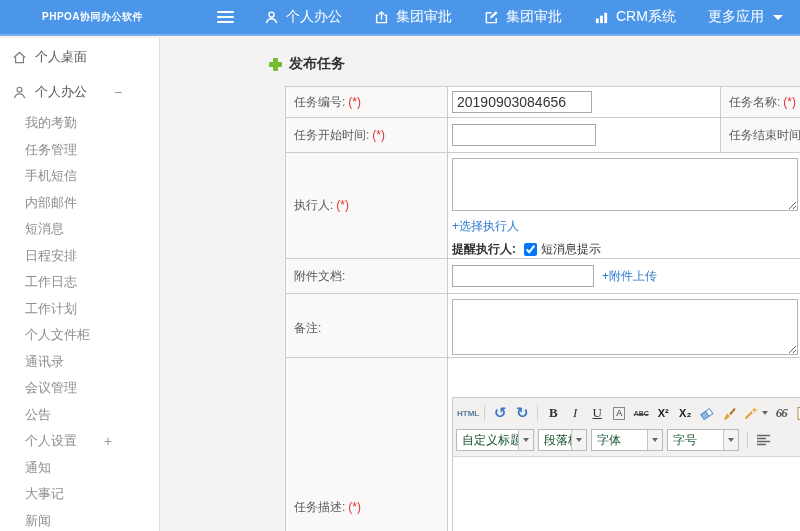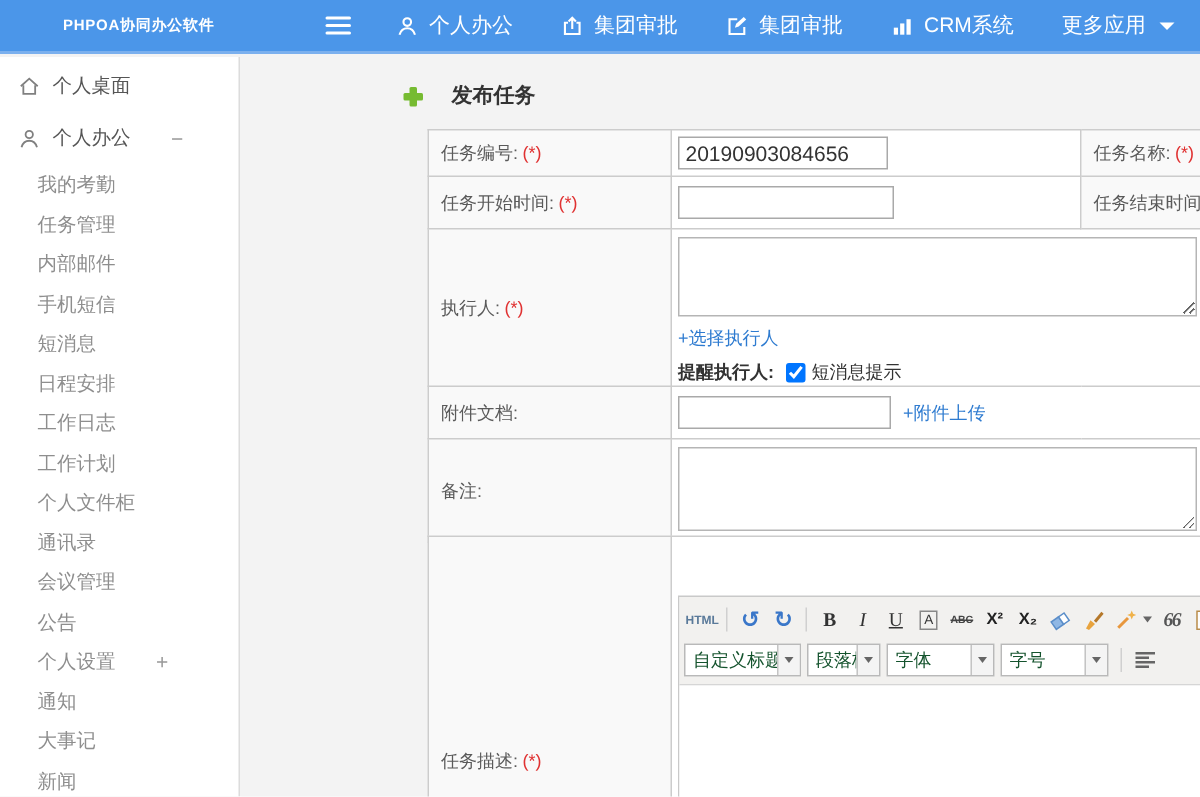--- a/index.html
+++ b/index.html
@@ -26,21 +26,21 @@
   .side-parent.second { height:32px; }
   .side-toggle { position:absolute; left:114px; top:50%; transform:translateY(-50%);
                  color:#999; font-size:14px; }
   .side-sub { margin-top:2px; }
   .side-sub .snav { position:relative; height:26.5px; line-height:26.5px; padding-left:25px;
                     color:#8e8e8e; font-size:13px; cursor:pointer; white-space:nowrap; }
   .side-sub .snav .side-toggle { left:104px; }
 
   
   .main { position:absolute; left:161px; top:38px; right:0; bottom:0; background:#f3f3f3; }
-  .page-title { position:absolute; left:108px; top:17px; display:flex; align-items:center; gap:19px; }
+  .page-title { position:absolute; left:108px; top:17px; display:flex; align-items:center; gap:7px; }
   .plus-icon { position:relative; width:13px; height:13px; }
   .plus-icon::before { content:""; position:absolute; left:4px; top:0; width:5px; height:13px; background:#76bb31; border-radius:1px; }
   .plus-icon::after  { content:""; position:absolute; left:0; top:4px; width:13px; height:5px; background:#76bb31; border-radius:1px; }
   .page-title b { font-size:14px; color:#333; }
 
   table.form-table { position:absolute; left:124px; border-collapse:collapse; table-layout:fixed; background:#fff; }
   table.form-table td { border:1px solid #ccc; vertical-align:middle; }
   td.lbl { background:#f9f9f9; color:#5a5a5a; font-size:12px; padding-left:8px; white-space:nowrap; }
   td.fld { background:#fff; padding-left:4px; }
   .req { color:#e03232; font-size:12px; margin-left:3px; }
@@ -156,22 +156,22 @@
           <circle cx="8" cy="5" r="2.6" fill="none" stroke="#808080" stroke-width="1.3"></circle>
           <path d="M2.5 14c.9-3.1 3.1-4.6 5.5-4.6s4.6 1.5 5.5 4.6" fill="none" stroke="#808080" stroke-width="1.3"></path>
         </svg>
     </span>
     <span>个人办公</span>
     <span class="side-toggle">−</span>
   </div>
   <div class="side-sub">
     <div class="snav">我的考勤</div>
     <div class="snav">任务管理</div>
+    <div class="snav">手机短信</div>
     <div class="snav">内部邮件</div>
-    <div class="snav">手机短信</div>
     <div class="snav">短消息</div>
     <div class="snav">日程安排</div>
     <div class="snav">工作日志</div>
     <div class="snav">工作计划</div>
     <div class="snav">个人文件柜</div>
     <div class="snav">通讯录</div>
     <div class="snav">会议管理</div>
     <div class="snav">公告</div>
     <div class="snav">
       <span>个人设置</span>

